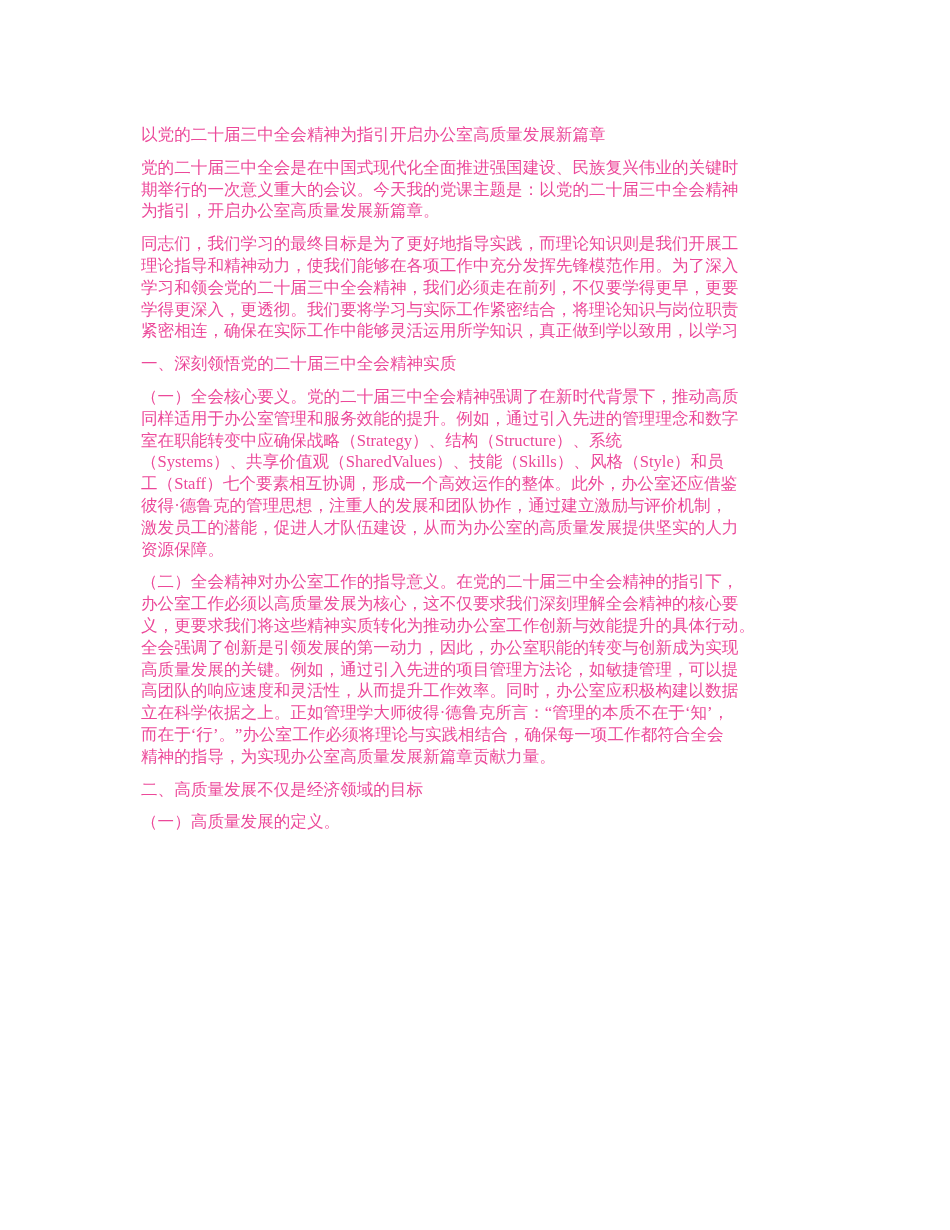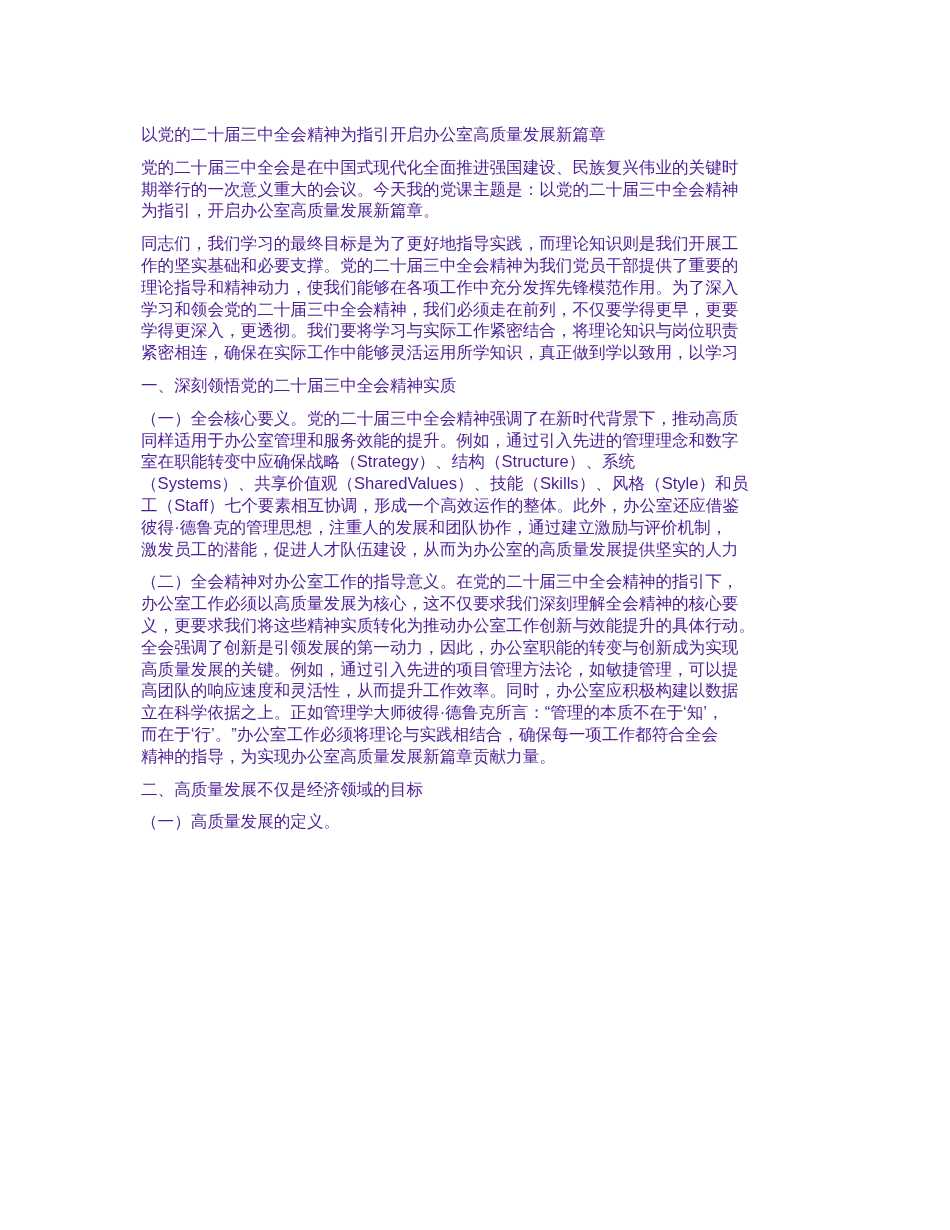--- a/index.html
+++ b/index.html
@@ -2,63 +2,63 @@
 <html><head>
 <meta charset="utf-8">
 <style>
   html, body { margin: 0; padding: 0; background: #ffffff; }
   body { width: 950px; height: 1230px; position: relative; overflow: hidden; }
   .page {
     position: absolute;
     left: 141px;
     top: 124px;
     width: 690px;
-    font-family: Liberation Sans, sans-serif;
+    font-family: Liberation Serif, serif;
     font-size: 16.6px;
     line-height: 21.8px;
-    color: #4c1d95;
+    color: #ec4899;
   }
   .page p { margin: 0 0 11px 0; white-space: normal; }
   .line { display: block; white-space: nowrap; }
 </style>
 </head>
 <body>
 
 <div class="page">
   <p>
     <span class="line">以党的二十届三中全会精神为指引开启办公室高质量发展新篇章</span>
   </p>
 
   <p>
     <span class="line">党的二十届三中全会是在中国式现代化全面推进强国建设、民族复兴伟业的关键时</span>
     <span class="line">期举行的一次意义重大的会议。今天我的党课主题是：以党的二十届三中全会精神</span>
     <span class="line">为指引，开启办公室高质量发展新篇章。</span>
   </p>
 
   <p>
     <span class="line">同志们，我们学习的最终目标是为了更好地指导实践，而理论知识则是我们开展工</span>
-    <span class="line">作的坚实基础和必要支撑。党的二十届三中全会精神为我们党员干部提供了重要的</span>
     <span class="line">理论指导和精神动力，使我们能够在各项工作中充分发挥先锋模范作用。为了深入</span>
     <span class="line">学习和领会党的二十届三中全会精神，我们必须走在前列，不仅要学得更早，更要</span>
     <span class="line">学得更深入，更透彻。我们要将学习与实际工作紧密结合，将理论知识与岗位职责</span>
     <span class="line">紧密相连，确保在实际工作中能够灵活运用所学知识，真正做到学以致用，以学习</span>
   </p>
 
   <p>
     <span class="line">一、深刻领悟党的二十届三中全会精神实质</span>
   </p>
 
   <p>
     <span class="line">（一）全会核心要义。党的二十届三中全会精神强调了在新时代背景下，推动高质</span>
     <span class="line">同样适用于办公室管理和服务效能的提升。例如，通过引入先进的管理理念和数字</span>
     <span class="line">室在职能转变中应确保战略（Strategy）、结构（Structure）、系统</span>
     <span class="line">（Systems）、共享价值观（SharedValues）、技能（Skills）、风格（Style）和员</span>
     <span class="line">工（Staff）七个要素相互协调，形成一个高效运作的整体。此外，办公室还应借鉴</span>
     <span class="line">彼得·德鲁克的管理思想，注重人的发展和团队协作，通过建立激励与评价机制，</span>
     <span class="line">激发员工的潜能，促进人才队伍建设，从而为办公室的高质量发展提供坚实的人力</span>
+    <span class="line">资源保障。</span>
   </p>
 
   <p>
     <span class="line">（二）全会精神对办公室工作的指导意义。在党的二十届三中全会精神的指引下，</span>
     <span class="line">办公室工作必须以高质量发展为核心，这不仅要求我们深刻理解全会精神的核心要</span>
     <span class="line">义，更要求我们将这些精神实质转化为推动办公室工作创新与效能提升的具体行动。</span>
     <span class="line">全会强调了创新是引领发展的第一动力，因此，办公室职能的转变与创新成为实现</span>
     <span class="line">高质量发展的关键。例如，通过引入先进的项目管理方法论，如敏捷管理，可以提</span>
     <span class="line">高团队的响应速度和灵活性，从而提升工作效率。同时，办公室应积极构建以数据</span>
     <span class="line">立在科学依据之上。正如管理学大师彼得·德鲁克所言：“管理的本质不在于‘知’，</span>

